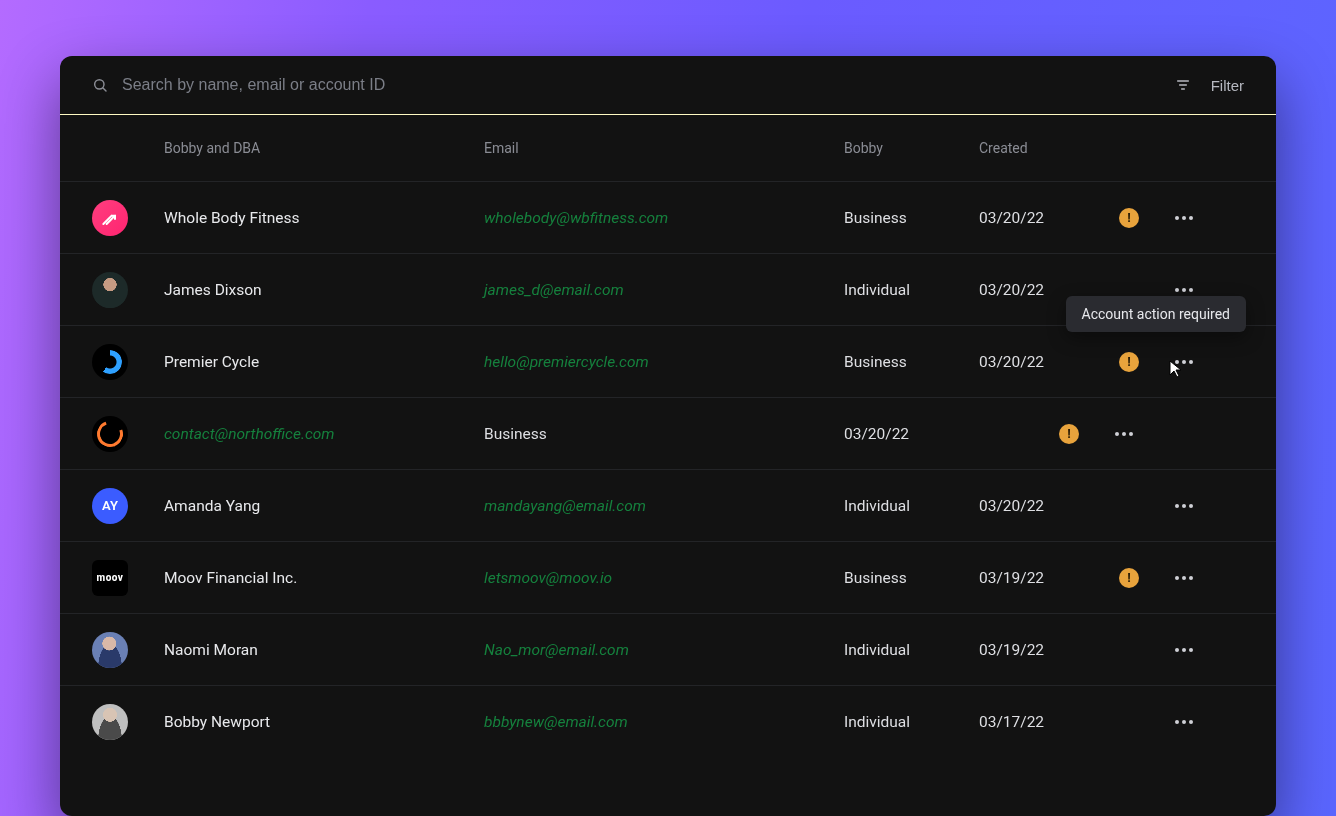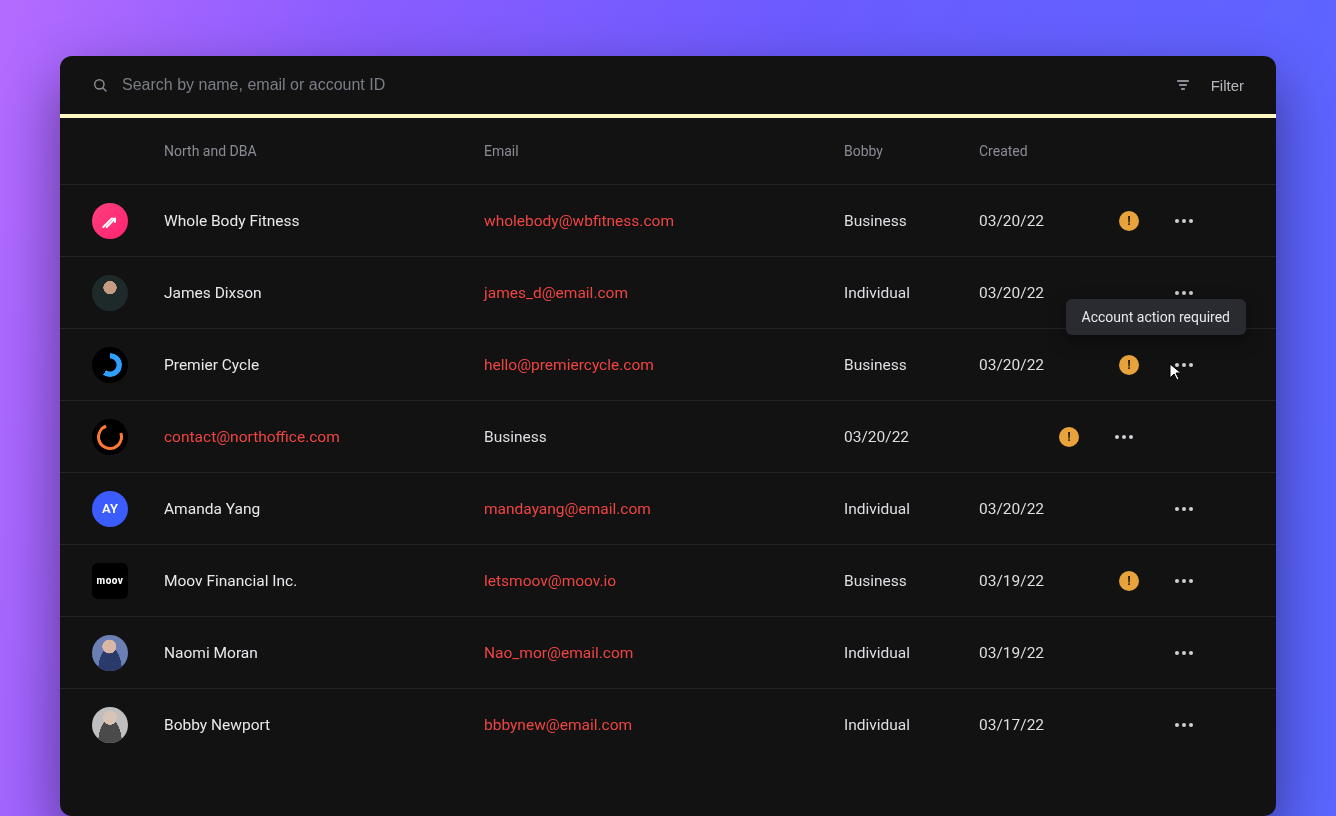--- a/index.html
+++ b/index.html
@@ -15,21 +15,21 @@
     background: #121212;
     border-radius: 12px;
     box-shadow: 0 25px 60px rgba(0,0,0,0.45);
     overflow: hidden;
     min-height: 760px;
   }
   .searchbar {
     display: flex;
     align-items: center;
     padding: 20px 32px;
-    border-bottom: 4px solid #fef9c3;
+    border-bottom: 1px solid #fef9c3;
   }
   .search-icon svg { display: block; }
   .search-input {
     flex: 1;
     background: transparent;
     border: none;
     outline: none;
     color: #c9cbd1;
     font-size: 16px;
     margin-left: 14px;
@@ -60,21 +60,21 @@
     font-size: 14px;
   }
   .trow {
     height: 72px;
     border-top: 1px solid #232427;
     color: #e7e8ec;
     font-size: 15.5px;
     position: relative;
   }
   .col-name { color: #e8e9ec; }
-  .col-email { color: #ef4444; }
+  .col-email { color: #15803d; font-style: italic; }
   .col-type { color: #dedfe3; }
   .col-created { color: #dedfe3; }
   .avatar {
     width: 36px;
     height: 36px;
     border-radius: 50%;
     display: flex;
     align-items: center;
     justify-content: center;
     font-size: 13px;
@@ -177,21 +177,21 @@
             <line x1="10" y1="18" x2="14" y2="18"></line>
           </svg>
       </span>
       <span>Filter</span>
     </button>
   </div>
 
   <div class="table">
     <div class="thead">
       <div></div>
-      <div>North and DBA</div>
+      <div>Bobby and DBA</div>
       <div>Email</div>
       <div>Bobby</div>
       <div>Created</div>
       <div></div>
       <div></div>
     </div>
     <div id="tbody">
         <div class="trow">
           <div>
             <div class="avatar av-pink">

